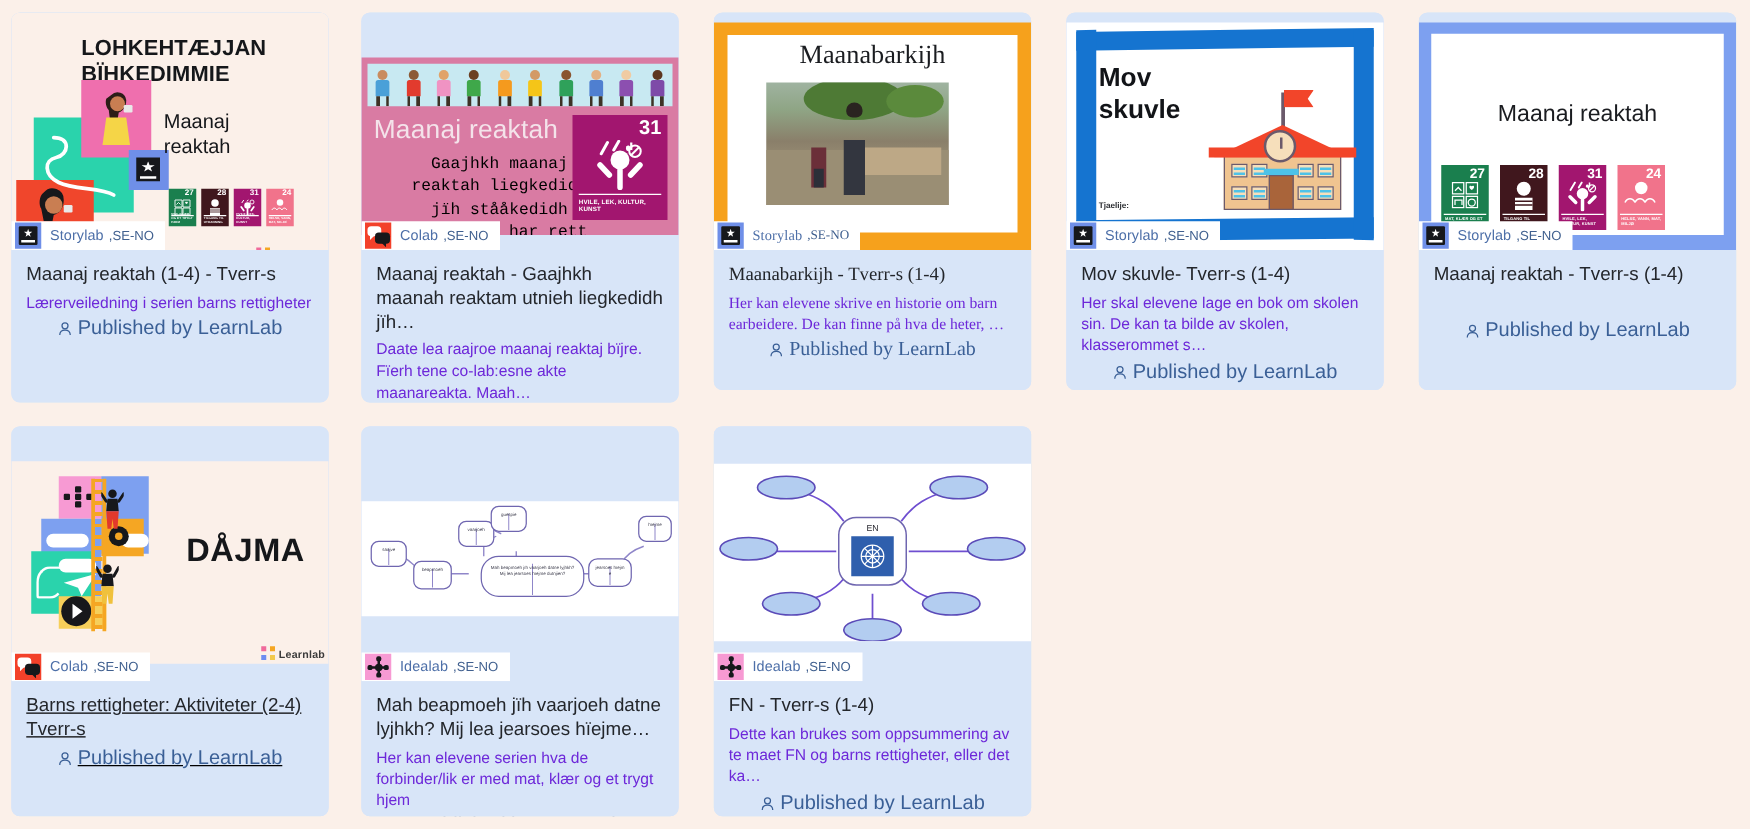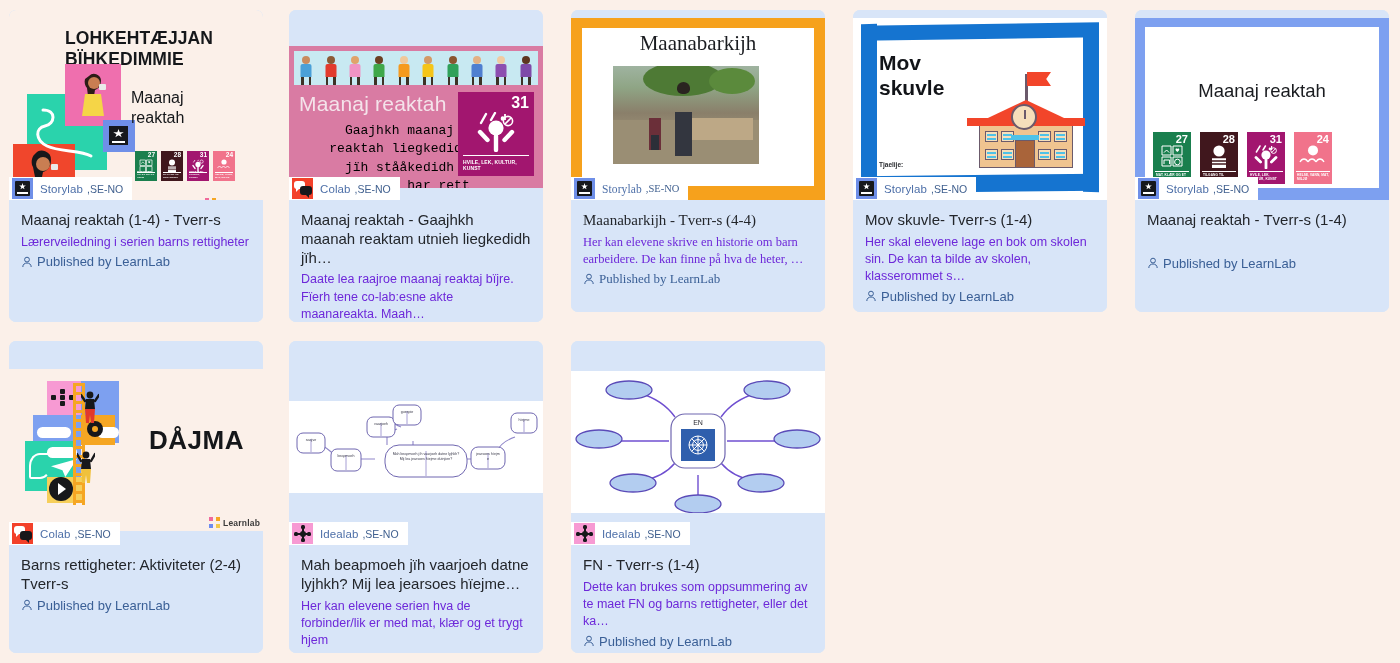--- a/index.html
+++ b/index.html
@@ -125,26 +125,27 @@
     margin: 0 0 4px 0;
     font-weight: 400;
   }
   .desc {
     font-size: 12.5px;
     color: #6d28d9;
     line-height: 1.38;
     margin: 0 0 3px 0;
   }
   .pub {
-    font-size: 13px;
+    font-size: 16px;
     color: #3a5f96;
     display: flex;
     align-items: center;
     gap: 4px;
     margin-top: 2px;
+    justify-content: center;
   }
   .pub svg { display:block; }
   
   .ll {
     position: absolute;
     display: flex; align-items: center; gap: 3px;
   }
   .ll-sq { position: relative; width: 11px; height: 11px; }
   .ll-sq i { position: absolute; width: 4.4px; height: 4.4px; display:block; }
   .ll-sq i.a { left:0; top:0; background:#f06a9b; }
@@ -541,21 +542,21 @@
         <span class="chip-icon ic-storylab">
             <i class="bk"></i>
             <i class="st"></i>
             <i class="ln"></i>
           </span>
         <span class="chip-label">Storylab</span>
         <span class="chip-locale">,SE-NO</span>
       </div>
     </div>
     <div class="body">
-      <div class="title">Maanabarkijh - Tverr-s (4-4)</div>
+      <div class="title">Maanabarkijh - Tverr-s (1-4)</div>
       <div class="desc">Her kan elevene skrive en historie om barn earbeidere. De kan finne på hva de heter, …</div>
       <div class="pub">
         <svg width="12" height="12" viewBox="0 0 12 12">
             <circle cx="6" cy="3.6" r="2.4" fill="none" stroke="#3a5f96" stroke-width="1"></circle>
             <path d="M1.8 11c0-2.6 1.9-4 4.2-4s4.2 1.4 4.2 4" fill="none" stroke="#3a5f96" stroke-width="1"></path>
           </svg>
         <span>Published by LearnLab</span>
       </div>
     </div>
   </div>
@@ -704,21 +705,21 @@
       <div class="pub">
         <svg width="12" height="12" viewBox="0 0 12 12">
             <circle cx="6" cy="3.6" r="2.4" fill="none" stroke="#3a5f96" stroke-width="1"></circle>
             <path d="M1.8 11c0-2.6 1.9-4 4.2-4s4.2 1.4 4.2 4" fill="none" stroke="#3a5f96" stroke-width="1"></path>
           </svg>
         <span>Published by LearnLab</span>
       </div>
     </div>
   </div>
 
-  <div class="card" style="left:9px; top:341px; height:312px;">
+  <div class="card" style="left:9px; top:341px; height:312px;text-decoration:underline;">
     <div class="thumb-wrap" style="height:204px">
       <div class="thumb t6">
         <div class="art">
           <span class="ba bpink"></span>
           <span class="ba bblue1"></span>
           <span class="ba borange"></span>
           <span class="ba bblue2"></span>
           <span class="ba bteal"></span>
           <span class="ba byel"></span>
           <span class="cloud c1"></span>

